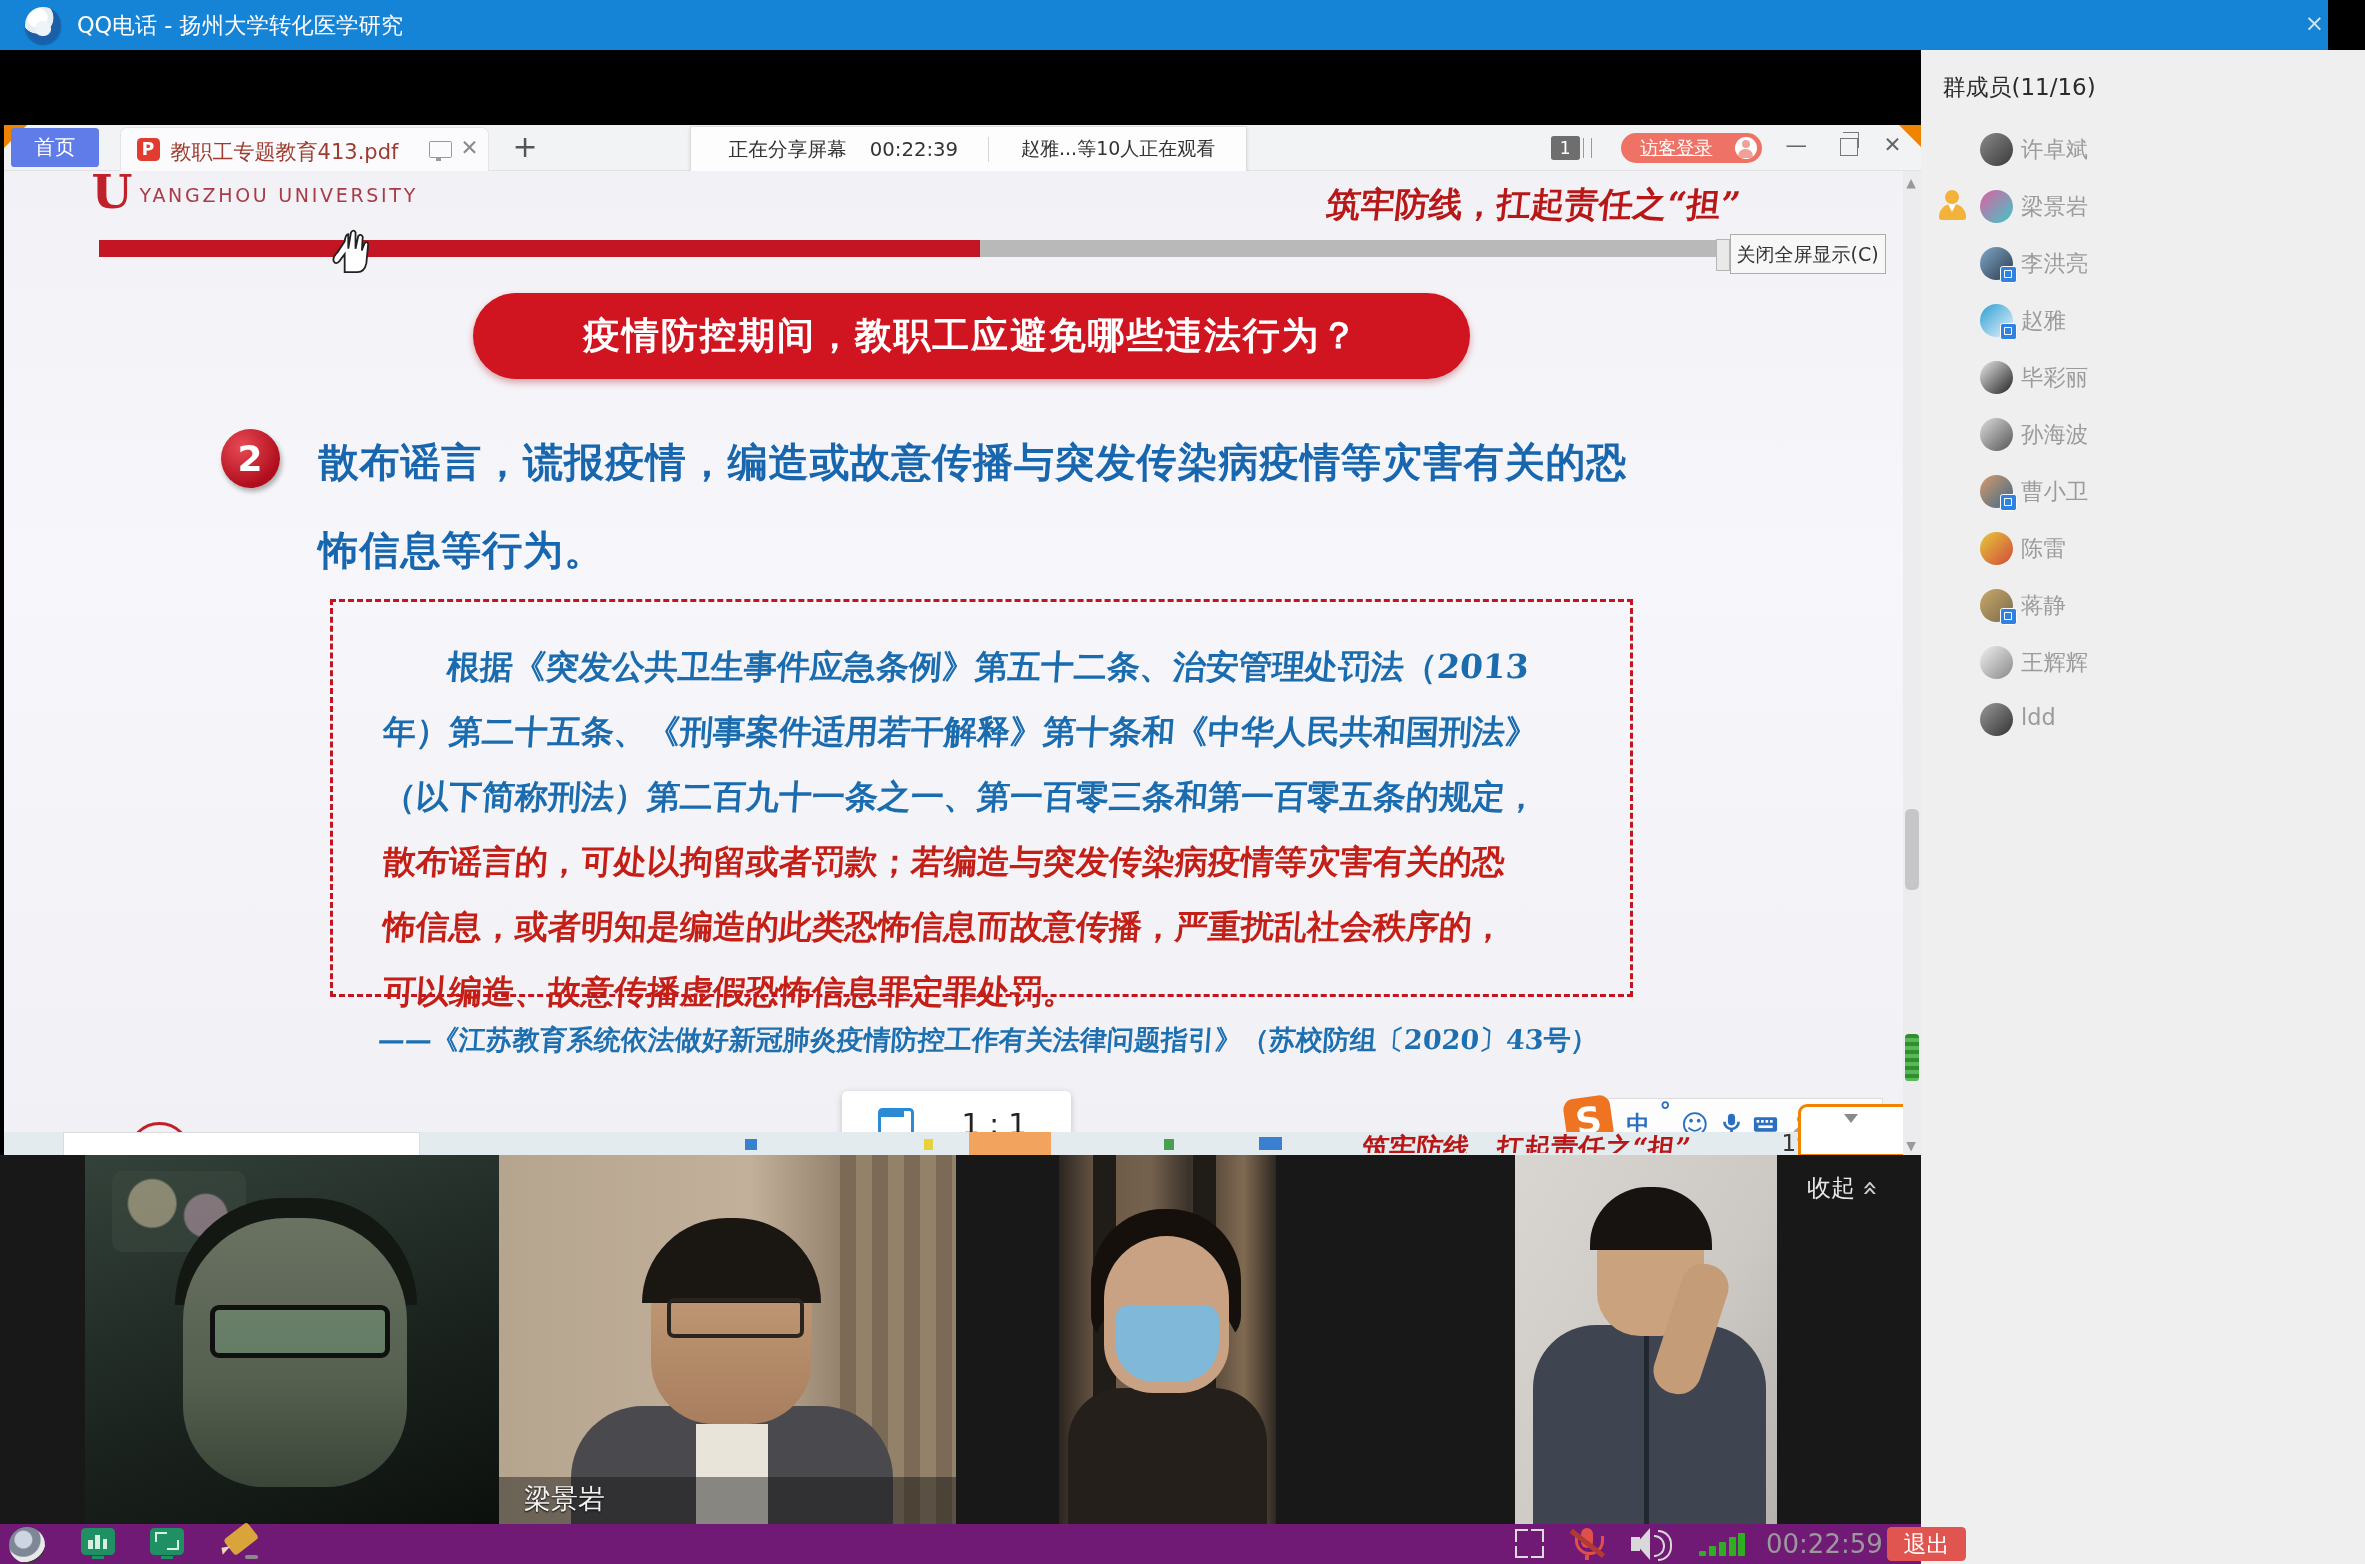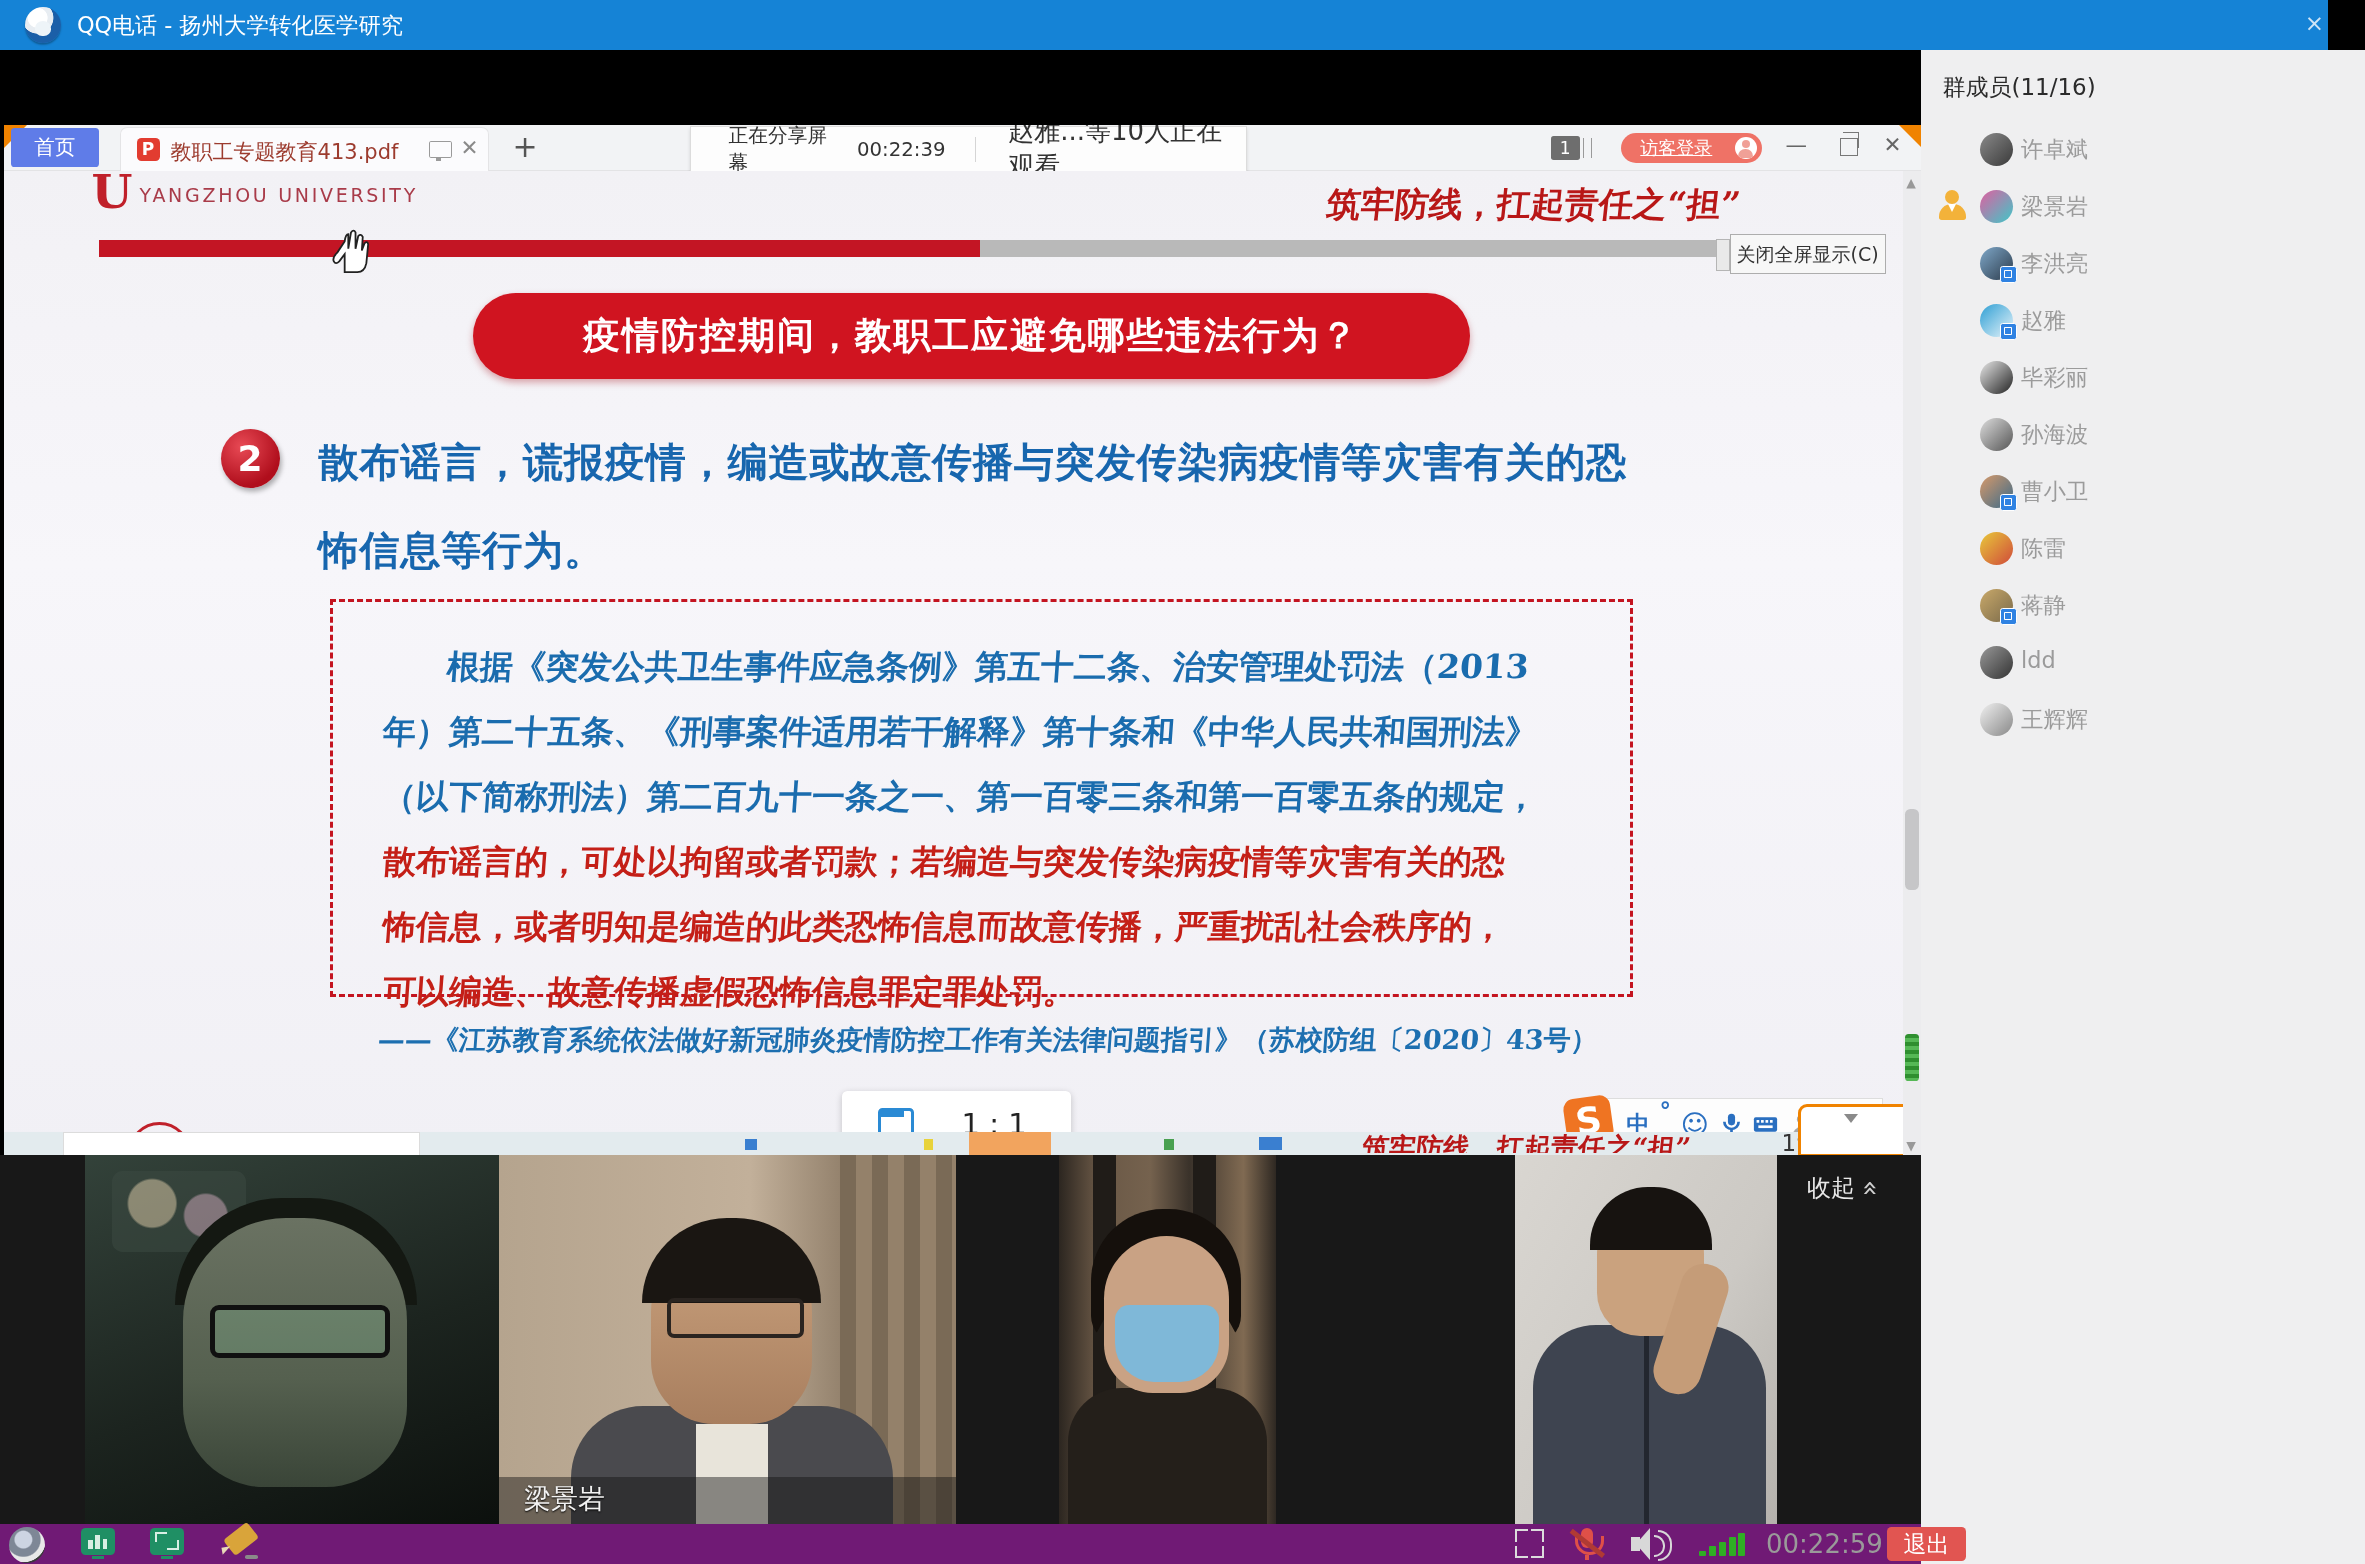--- a/index.html
+++ b/index.html
@@ -48,21 +48,21 @@
   #tab-label{position:absolute;left:50px;top:9.8px;font-size:21px;color:#9c3b2e;white-space:nowrap;}
   #tab-monitor{position:absolute;left:308px;top:13.4px;width:21.5px;height:15px;border:1.8px solid #9a9a9a;border-radius:1.8px;}
   #tab-monitor:after{content:"";position:absolute;left:6.3px;top:15px;width:5.4px;height:3.6px;background:#9a9a9a;}
   #tab-close{position:absolute;left:340px;top:7.2px;font-size:21.5px;color:#8a8a8a;}
   #newtab-btn{position:absolute;left:509px;top:3.6px;font-size:30px;color:#555;}
   #share-pill{position:absolute;left:686px;top:0.9px;width:555px;height:45px;background:#fdfdfd;
     border:0.9px solid #dcdcdc;box-shadow:0 1.8px 3.6px rgba(0,0,0,.12);display:flex;align-items:center;}
   #share-status{font-size:19.7px;color:#333;margin-left:38px;}
   #share-time{font-size:19.7px;color:#333;margin-left:23px;}
   #share-divider{width:0.9px;height:25px;background:#d5d5d5;margin-left:30px;}
-  #share-viewers{font-size:26px;color:#333;margin-left:32px;}
+  #share-viewers{font-size:19px;color:#333;margin-left:32px;}
   #tab-count-badge{position:absolute;left:1547px;top:10.7px;width:29px;height:24px;background:#6e6e6e;border-radius:2.7px;
     color:#fff;font-size:17px;text-align:center;line-height:24px;}
   #tab-count-lines{position:absolute;left:1579px;top:12.5px;width:7.2px;height:20.6px;
     border-left:1.8px solid #9a9a9a;border-right:1.8px solid #9a9a9a;}
   #guest-login{position:absolute;left:1617px;top:8px;width:141px;height:29.5px;background:#ef7266;border-radius:15px;
     color:#fff;font-size:18px;line-height:29.5px;text-align:left;}
   #guest-login .txt{margin-left:19.7px;text-decoration:underline;}
   #guest-avatar{position:absolute;right:4.5px;top:3.6px;width:22.4px;height:22.4px;border-radius:50%;background:#fff;overflow:hidden;}
   #guest-avatar .h{position:absolute;left:7.2px;top:3.6px;width:8px;height:8px;border-radius:50%;background:#f0a097;}
   #guest-avatar .b{position:absolute;left:3.6px;top:12.5px;width:15px;height:9px;border-radius:7.2px 7.2px 0 0;background:#f0a097;}
@@ -417,26 +417,26 @@
       <div class="member">
         <div class="avatar" style="background: linear-gradient(135deg, rgb(232, 201, 58), rgb(208, 74, 58));"></div>
         <div class="name">陈雷</div>
       </div>
       <div class="member">
         <div class="avatar" style="background: linear-gradient(135deg, rgb(201, 169, 106), rgb(122, 106, 74));"></div>
         <div class="badge"></div>
         <div class="name">蒋静</div>
       </div>
       <div class="member">
+        <div class="avatar" style="background: linear-gradient(135deg, rgb(240, 240, 240), rgb(136, 136, 136));"></div>
+        <div class="name">王辉辉</div>
+      </div>
+      <div class="member">
         <div class="avatar" style="background: linear-gradient(135deg, rgb(153, 153, 153), rgb(51, 51, 51));"></div>
         <div class="name">ldd</div>
-      </div>
-      <div class="member">
-        <div class="avatar" style="background: linear-gradient(135deg, rgb(240, 240, 240), rgb(136, 136, 136));"></div>
-        <div class="name">王辉辉</div>
       </div>
     </div>
 </div>
 
 <div class="abs" id="video-strip">
   <div class="vid" id="vid1">
     <div class="toy"></div>
     <div class="hair"></div>
     <div class="head"></div>
     <div class="glasses"></div>

